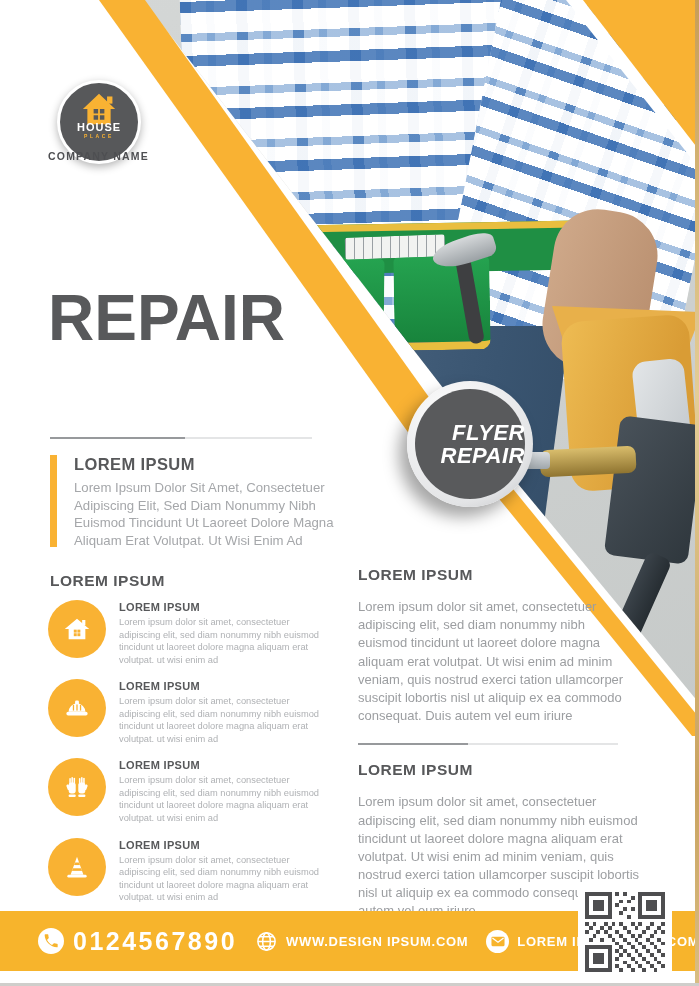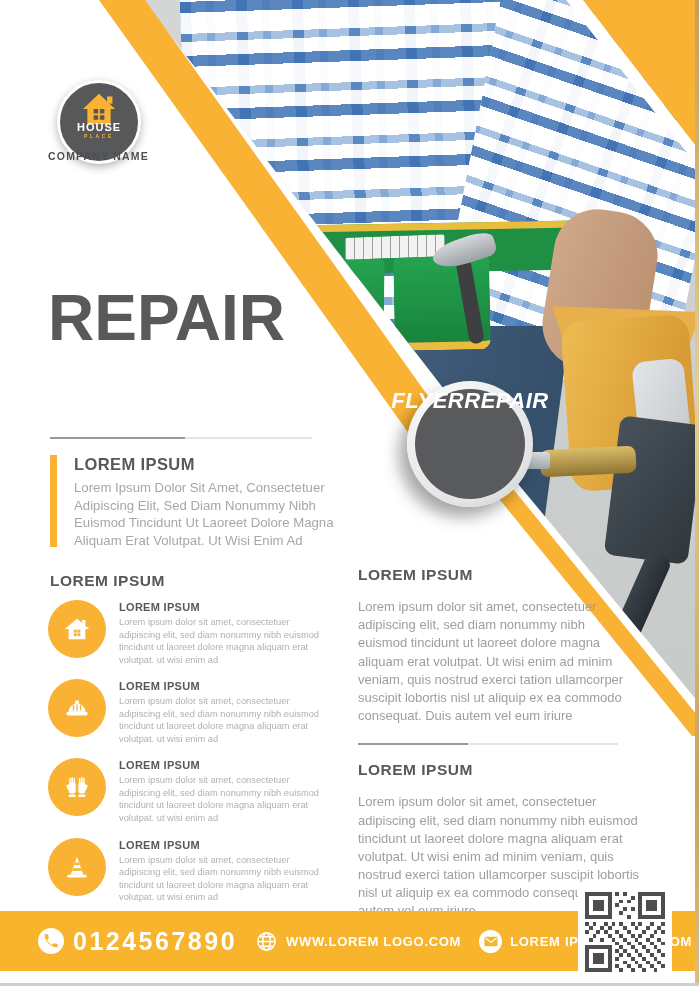--- a/index.html
+++ b/index.html
@@ -69,21 +69,21 @@
                  clip-path:polygon(583px 0,699px 0,699px 150px);}
   .edge-right{position:absolute;right:0;top:0;bottom:0;width:4px;
               background:linear-gradient(180deg,#c79e58,#e4cd96 40%,#c9a25f 80%,#d9be83);}
   .edge-bottom{position:absolute;left:0;right:0;bottom:0;height:3px;background:#cfcecb;}
 
   
   .badge{position:absolute;left:407px;top:381px;width:126px;height:126px;border-radius:50%;
          background:radial-gradient(circle at 35% 30%,#ffffff,#e3e4e6 70%,#bcbec1 100%);
          box-shadow:-8px 10px 16px rgba(0,0,0,.35);}
   .badge-inner{position:absolute;left:8px;top:8px;width:110px;height:110px;border-radius:50%;
-               background:#595a5c;display:flex;flex-direction:row;align-items:flex-start;justify-content:center;}
+               background:#595a5c;display:flex;flex-direction:column;align-items:flex-end;justify-content:center;}
   .badge-inner span{color:#fff;font-style:italic;font-weight:700;font-size:22px;line-height:1.06;letter-spacing:.5px;}
 
   
   .logo-circle{position:absolute;left:57px;top:80px;width:78px;height:78px;border-radius:50%;
                background:#57585a;border:3px solid #fff;box-shadow:0 3px 9px rgba(0,0,0,.3);
                display:flex;flex-direction:column;align-items:center;}
   .logo-circle svg{margin-top:9px;}
   .logo-text{color:#fff;font-weight:700;font-size:11px;letter-spacing:1px;line-height:1;margin-top:-4px;}
   .logo-sub{color:#f9b233;font-weight:700;font-size:5px;letter-spacing:2.6px;line-height:1.4;}
   .company-name{position:absolute;left:48px;top:150px;width:180px;font-size:10.5px;font-weight:700;
@@ -307,21 +307,21 @@
     <div class="f-group">
       <span style="display:flex;">
         <svg width="23" height="23" viewBox="0 0 24 24" fill="none" stroke="#fff" stroke-width="1.6">
           <circle cx="12" cy="12" r="9"></circle>
           <ellipse cx="12" cy="12" rx="4" ry="9"></ellipse>
           <line x1="3" y1="12" x2="21" y2="12"></line>
           <line x1="4.3" y1="7" x2="19.7" y2="7"></line>
           <line x1="4.3" y1="17" x2="19.7" y2="17"></line>
         </svg>
       </span>
-      <span class="f-label">WWW.LOREM LOGO.COM</span>
+      <span class="f-label">WWW.DESIGN IPSUM.COM</span>
     </div>
     <div class="f-group">
       <div class="f-circle small">
         <svg width="14" height="11" viewBox="0 0 15 11">
           <rect x="0.5" y="0.5" width="14" height="10" rx="1.2" fill="#f7b42c"></rect>
           <polyline points="1.5,1.8 7.5,6.4 13.5,1.8" fill="none" stroke="#fff" stroke-width="1.3"></polyline>
         </svg>
       </div>
       <span class="f-label">LOREM IPSUM@WEB.COM</span>
     </div>

